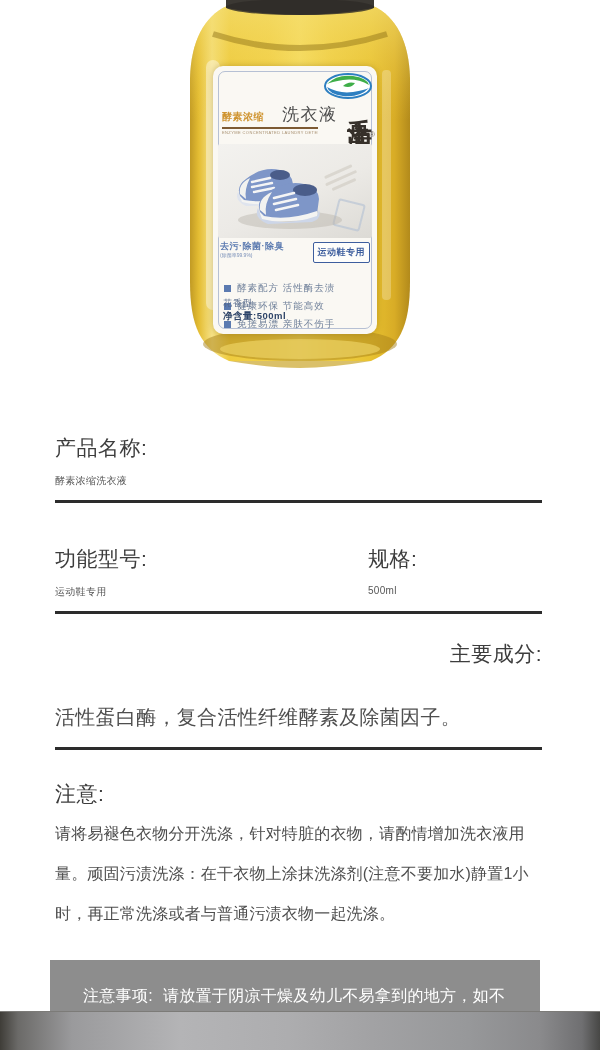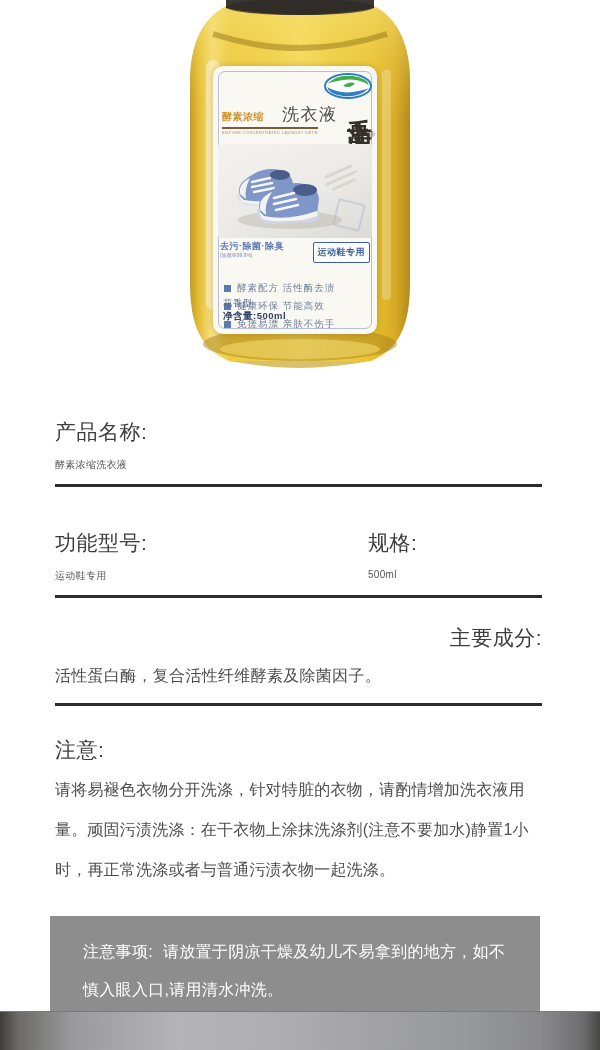--- a/index.html
+++ b/index.html
@@ -55,30 +55,30 @@
   .bullet-sq{width:7px;height:7px;background:#5b7ab0;flex:0 0 auto;}
   .bullet-txt{font-size:9.5px;color:#6e7f99;letter-spacing:1px;white-space:nowrap;}
   .label-bottom{position:absolute;left:10px;right:10px;bottom:11px;display:flex;justify-content:space-between;align-items:baseline;flex-direction:column;}
   .scent{font-size:9px;color:#55688a;letter-spacing:1px;}
   .netw{font-size:9.5px;font-weight:700;color:#2e4468;letter-spacing:.5px;}
   
   .content{margin:0 58px 0 55px;width:487px;}
   .sec-heading{font-size:21px;color:#3d3d3d;letter-spacing:.5px;}
   .sec-value{font-size:10px;color:#565656;letter-spacing:.3px;}
   .divider{height:3px;background:#2c2c2c;width:487px;}
-  .m-name{margin-top:46px;}
+  .m-name{margin-top:62px;}
   .v-name{margin-top:12px;}
   .d1{margin-top:12px;}
   .spec-row{display:flex;margin-top:42px;}
   .spec-col-l{width:313px;}
   .spec-col-r{flex:1;}
   .spec-row .sec-value{margin-top:12px;}
   .d2{margin-top:12px;}
   .m-ingr{margin-top:26px;text-align:right;}
-  .v-ingr{margin-top:14px;font-size:16px;color:#4e4e4e;}
+  .v-ingr{margin-top:36px;font-size:20px;color:#4e4e4e;}
   .d3{margin-top:16px;}
   .m-note{margin-top:30px;}
   .v-note{margin-top:6px;font-size:16px;line-height:40px;color:#4e4e4e;letter-spacing:.2px;}
   .warning-box{
     margin-top:26px;margin-left:-5px;width:490px;box-sizing:border-box;
     background:#8d8d8d;color:#ffffff;
     padding:17px 26px 15px 33px;
     font-size:16px;line-height:38px;letter-spacing:.3px;
   }
   .warning-label{margin-right:10px;}

